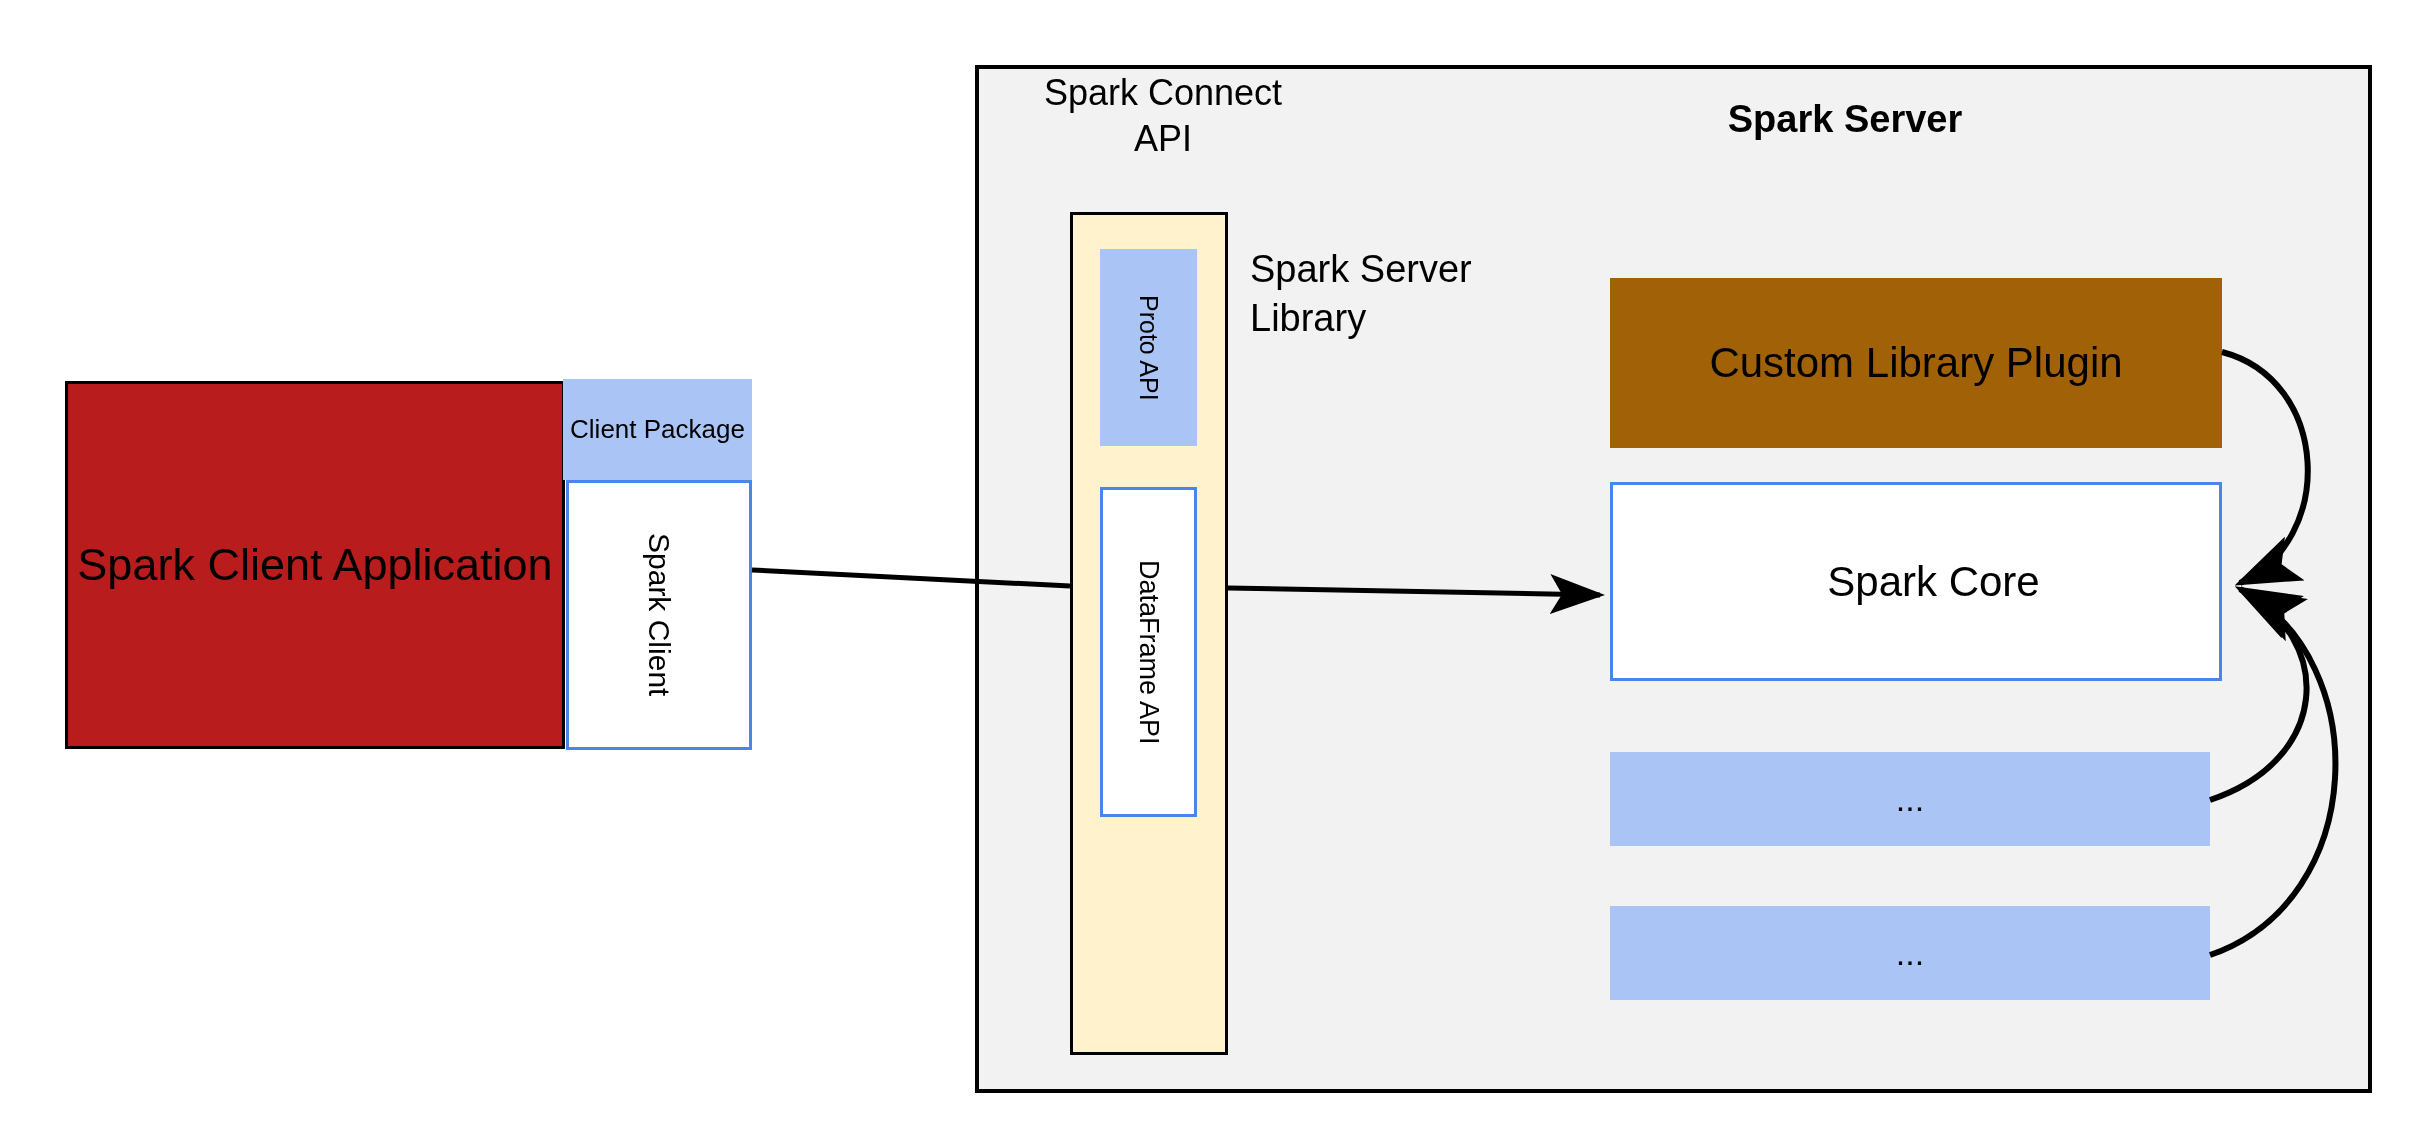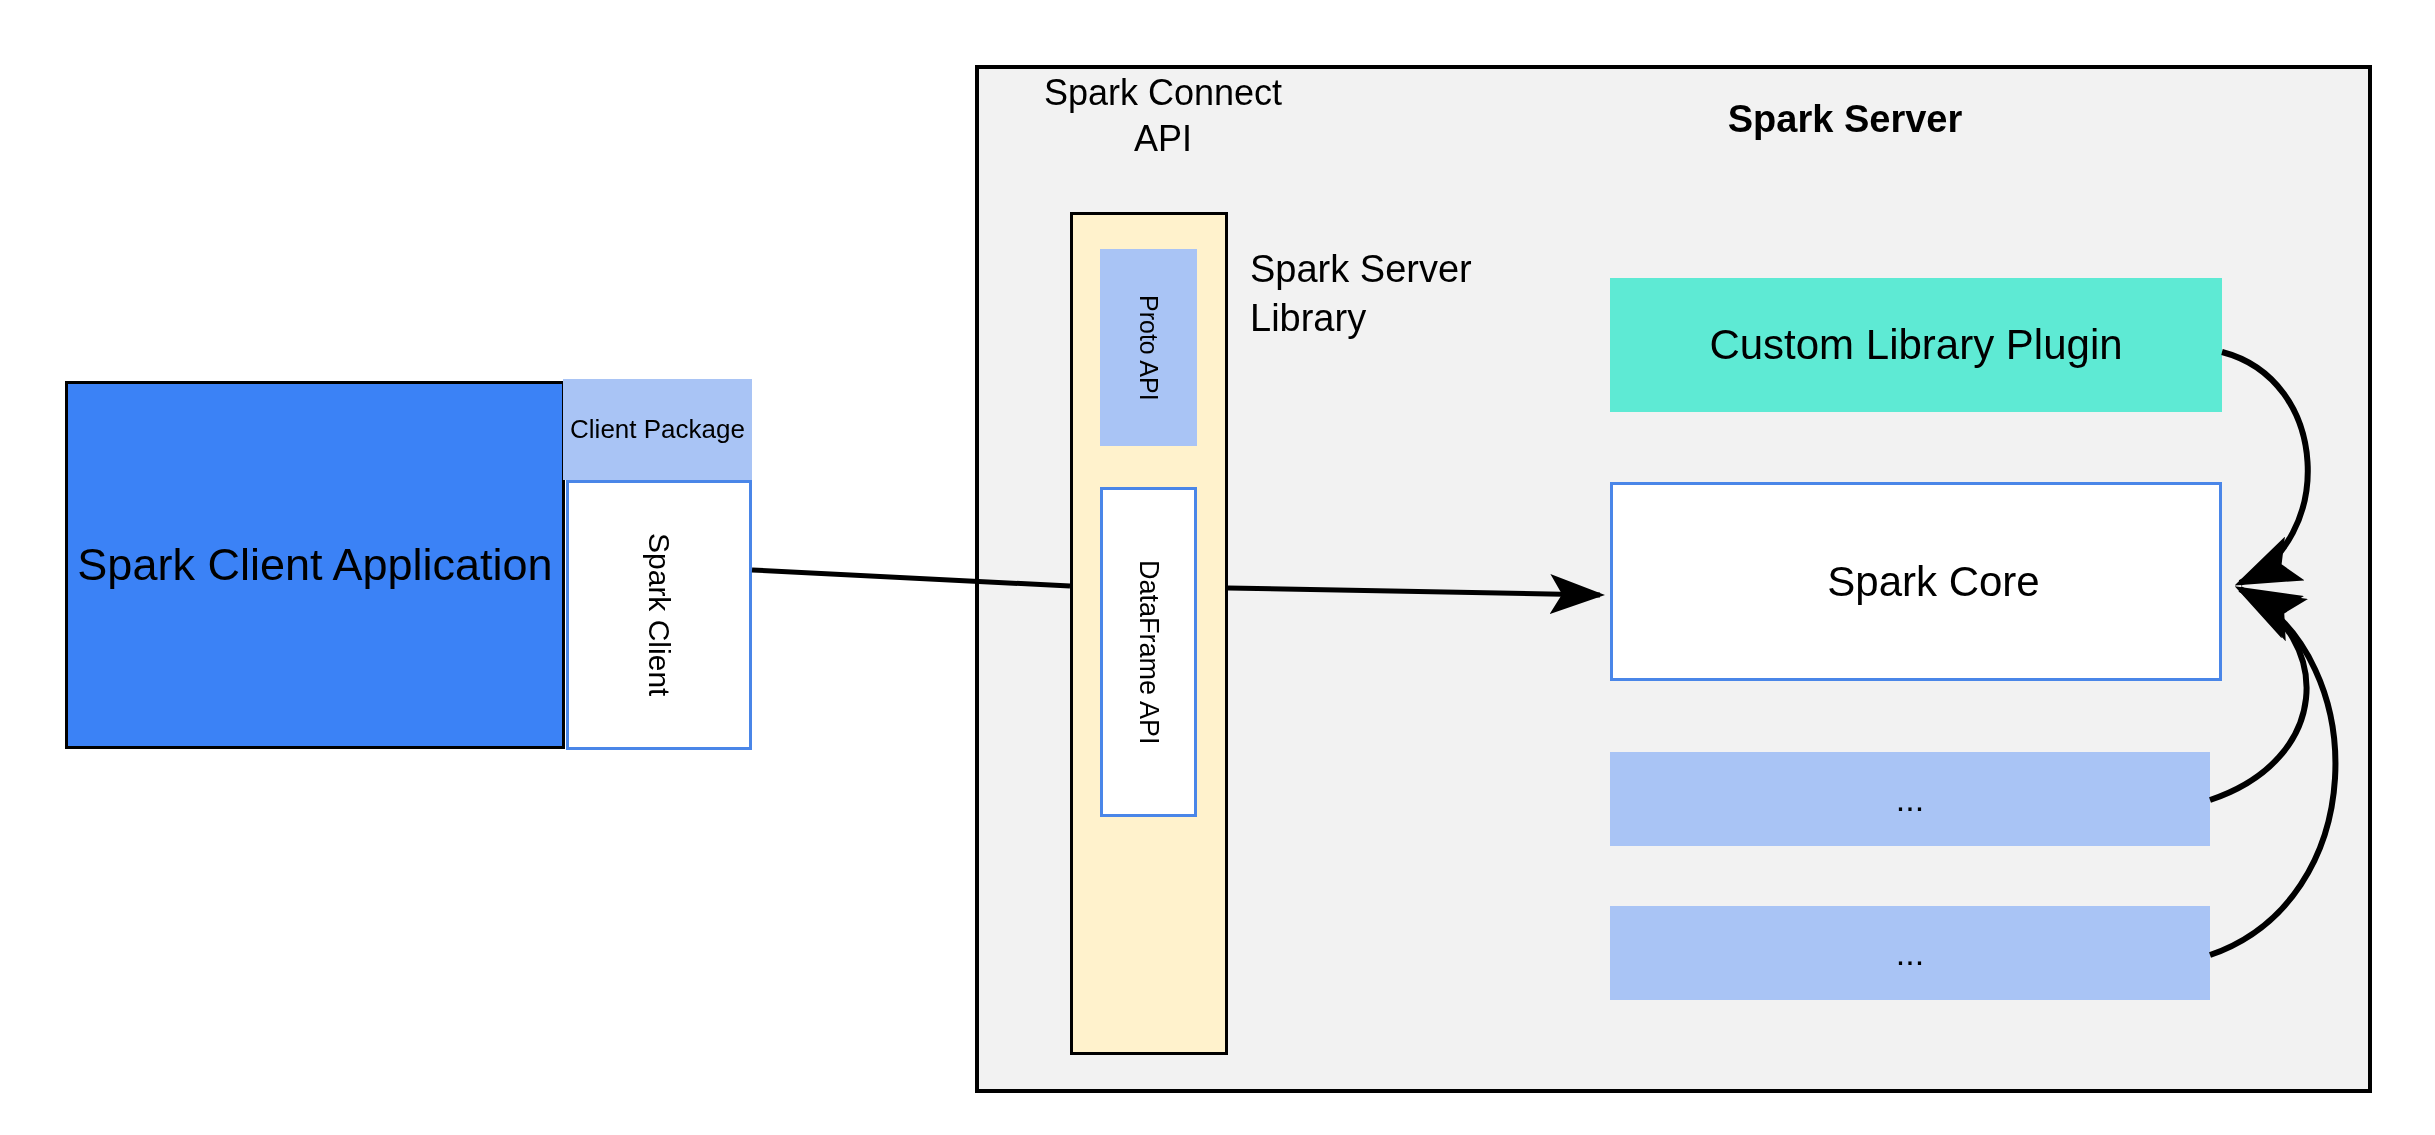--- a/index.html
+++ b/index.html
@@ -29,21 +29,21 @@
   .lbl {
     position: absolute;
     white-space: pre-line;
     text-align: center;
   }
 
   
   #client-app-box {
     left: 65px;  top: 381px;
     width: 500px; height: 368px;
-    background: #3b82f6;
+    background: #b91c1c;
     border: 3px solid #000000;
     font-size: 45px;
     line-height: 1.18;
     text-align: right;
   }
   #client-package-box {
     left: 563px; top: 379px;
     width: 189px; height: 101px;
     background: #a9c4f5;
     border: 0;
@@ -111,22 +111,22 @@
     left: 1100px; top: 487px;
     width: 97px; height: 330px;
     background: #ffffff;
     border: 3px solid #4a86e8;
     font-size: 27px;
   }
 
   
   #custom-library-plugin-box {
     left: 1610px; top: 278px;
-    width: 612px; height: 134px;
-    background: #5eead4;
+    width: 612px; height: 170px;
+    background: #a16207;
     border: 0;
     font-size: 42px;
     text-align: right;
   }
   #spark-core-box {
     left: 1610px; top: 482px;
     width: 612px; height: 199px;
     background: #ffffff;
     border: 3px solid #4a86e8;
     font-size: 42px;

